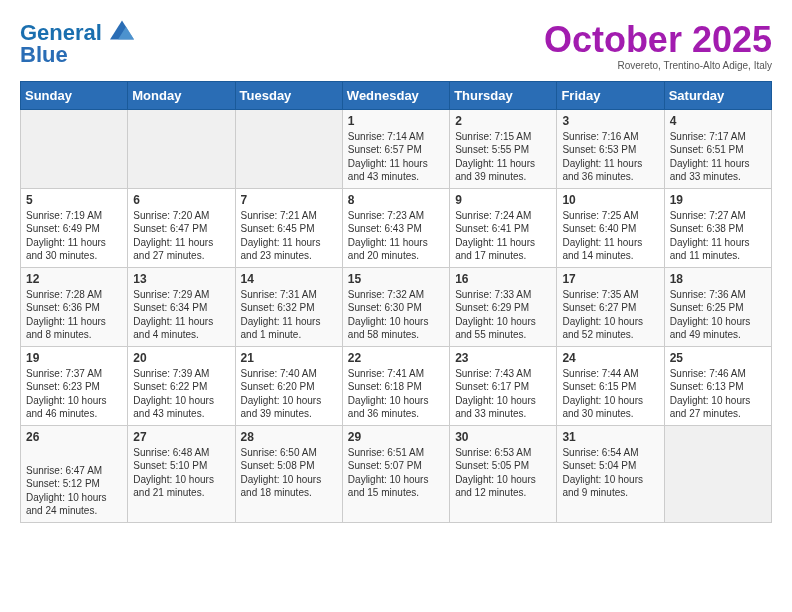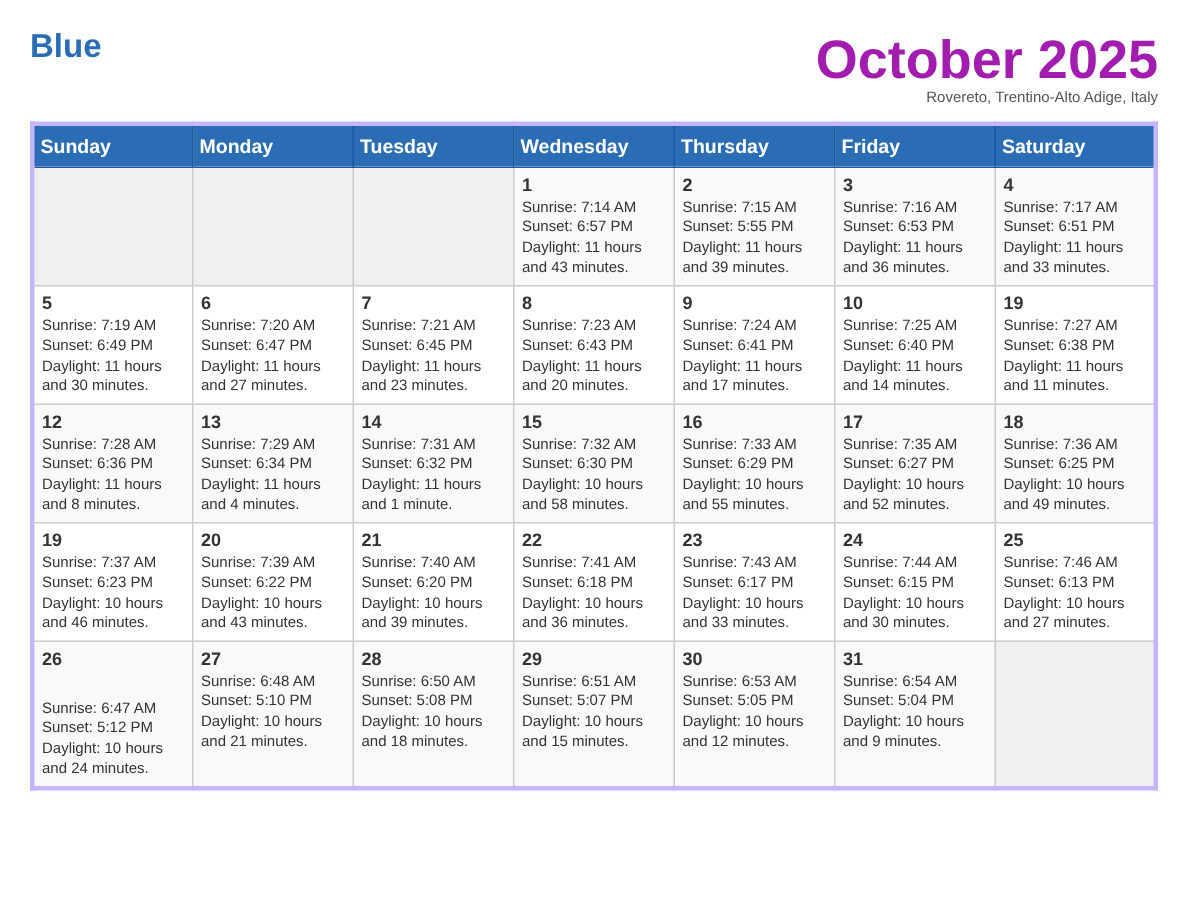--- a/index.html
+++ b/index.html
@@ -43,21 +43,21 @@
       color: #a21caf;
       line-height: 1.1;
     }
     .location {
       font-size: 10px;
       color: #555;
     }
     .calendar {
       width: 100%;
       border-collapse: collapse;
-      border: 3px solid #c4b5fd;
+      border: 1px solid #c4b5fd;
     }
     .calendar th {
       background-color: #2a6db5;
       color: #fff;
       font-size: 13px;
       font-weight: bold;
       padding: 6px 4px;
       text-align: left;
       border: 1px solid #1a5a9a;
     }
@@ -91,20 +91,29 @@
     .empty-cell {
       background: #f0f0f0 !important;
     }
   </style>
 </head>
 <body>
 
 <div class="header">
   <div class="logo">
     <div>
+      <div style="display:flex;align-items:center;">
+        <div class="logo-text">
+          <span>General</span>
+          <svg class="logo-icon" viewBox="0 0 30 24" xmlns="http://www.w3.org/2000/svg">
+            <polygon points="0,24 15,0 30,24" fill="#2a6db5"></polygon>
+            <polygon points="10,24 20,8 30,24" fill="#5ba3d9" opacity="0.7"></polygon>
+          </svg>
+        </div>
+      </div>
       <div class="logo-text" style="color:#2a6db5;font-weight:bold;font-size:22px;">Blue</div>
     </div>
   </div>
   <div class="title-area">
     <div class="month-title">October 2025</div>
     <div class="location">Rovereto, Trentino-Alto Adige, Italy</div>
   </div>
 </div>
 
 <table class="calendar">

